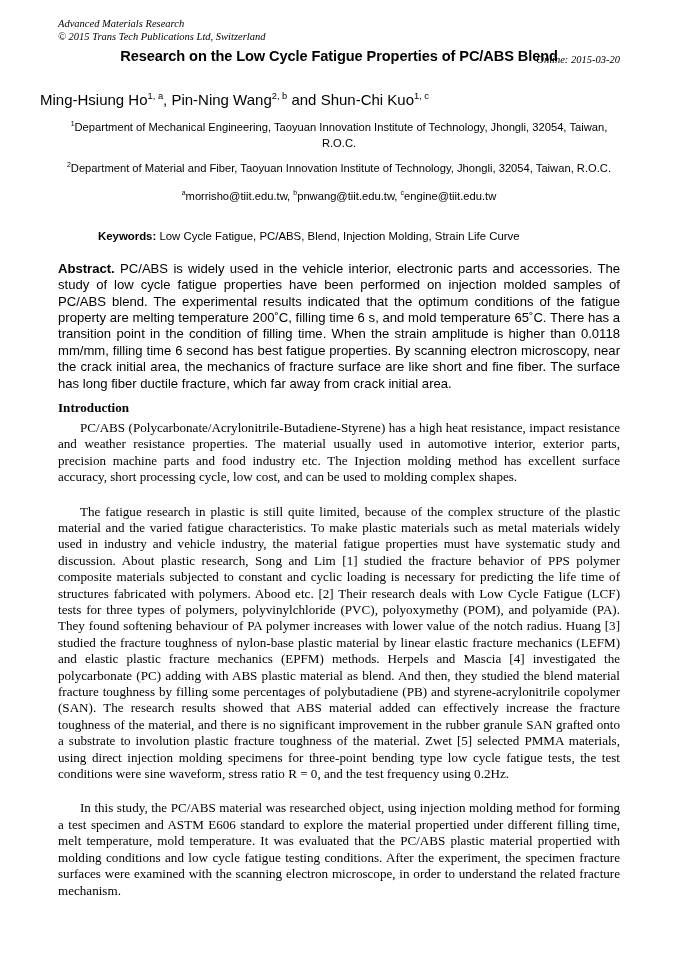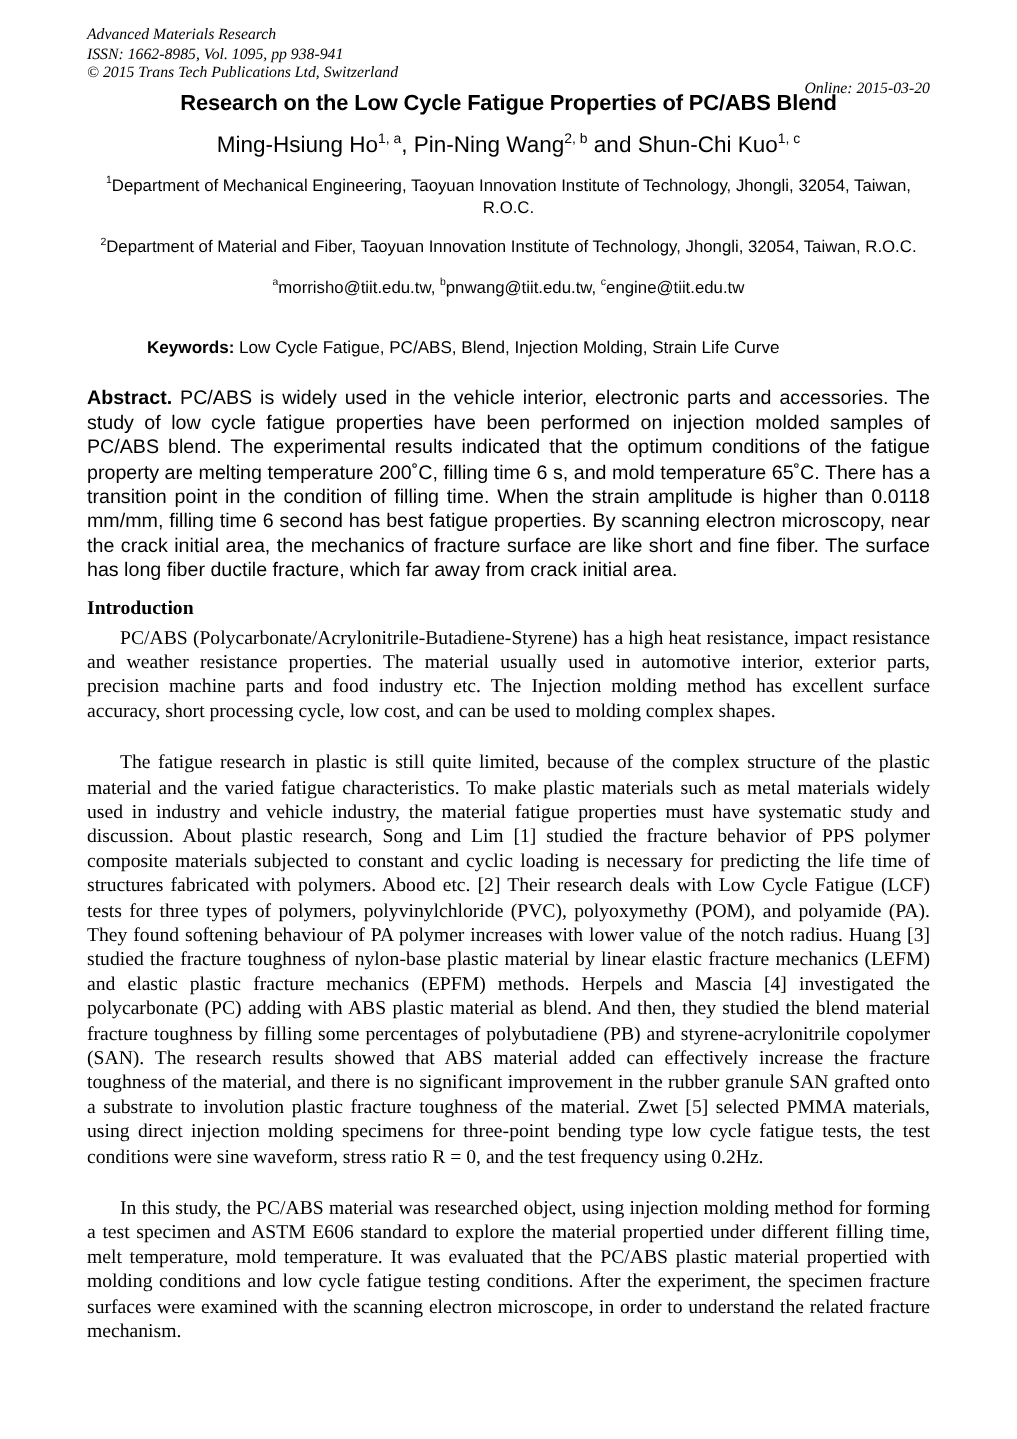--- a/index.html
+++ b/index.html
@@ -42,22 +42,21 @@
   .title {
     margin-top: 4px;
     text-align: center;
     font-family: "Liberation Sans", "DejaVu Sans", sans-serif;
     font-weight: bold;
     font-size: 14.6px;
     line-height: 18px;
     letter-spacing: -0.1px;
   }
   .authors {
-    margin-top: 9px;
-    text-align: center;
+    margin-top: 25px;
     font-family: "Liberation Sans", "DejaVu Sans", sans-serif;
     font-size: 15px;
     line-height: 19px;
   }
   .authors sup, .affil sup, .emails sup {
     font-size: 0.62em;
     vertical-align: super;
     line-height: 0;
   }
   .affil {
@@ -119,21 +118,20 @@
   .body-par + .body-par { margin-top: 18px; }
 </style>
 </head>
 <body>
 
 <div class="page">
 
   <div class="journal-header">
     <span class="online">Online: 2015-03-20</span>
     <div>Advanced Materials Research</div>
-    <div>ISSN: 1662-8985, Vol. 1095, pp 938-941</div>
     <div>© 2015 Trans Tech Publications Ltd, Switzerland</div>
   </div>
 
   <div class="title">Research on the Low Cycle Fatigue Properties of PC/ABS Blend</div>
 
   <div class="authors">
     <span>Ming-Hsiung Ho</span><sup>1, a</sup><span>, </span><span>Pin-Ning Wang</span><sup>2, b</sup><span> and </span><span>Shun-Chi Kuo</span><sup>1, c</sup>
   </div>
 
   <div class="affil">

